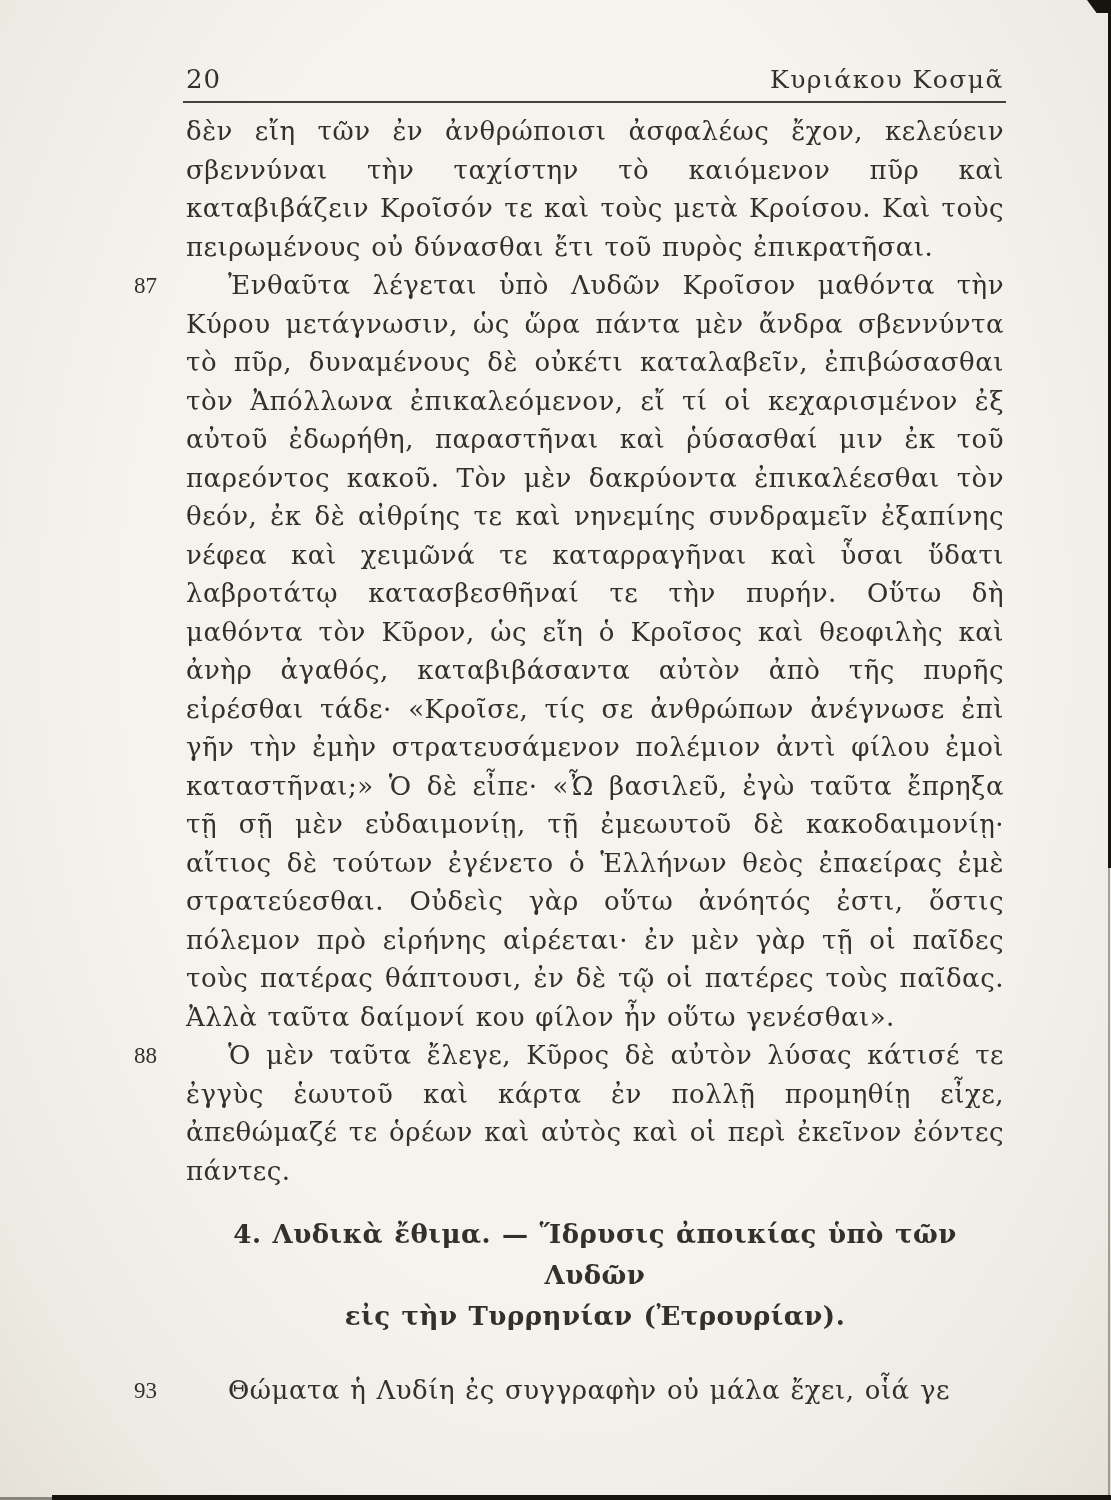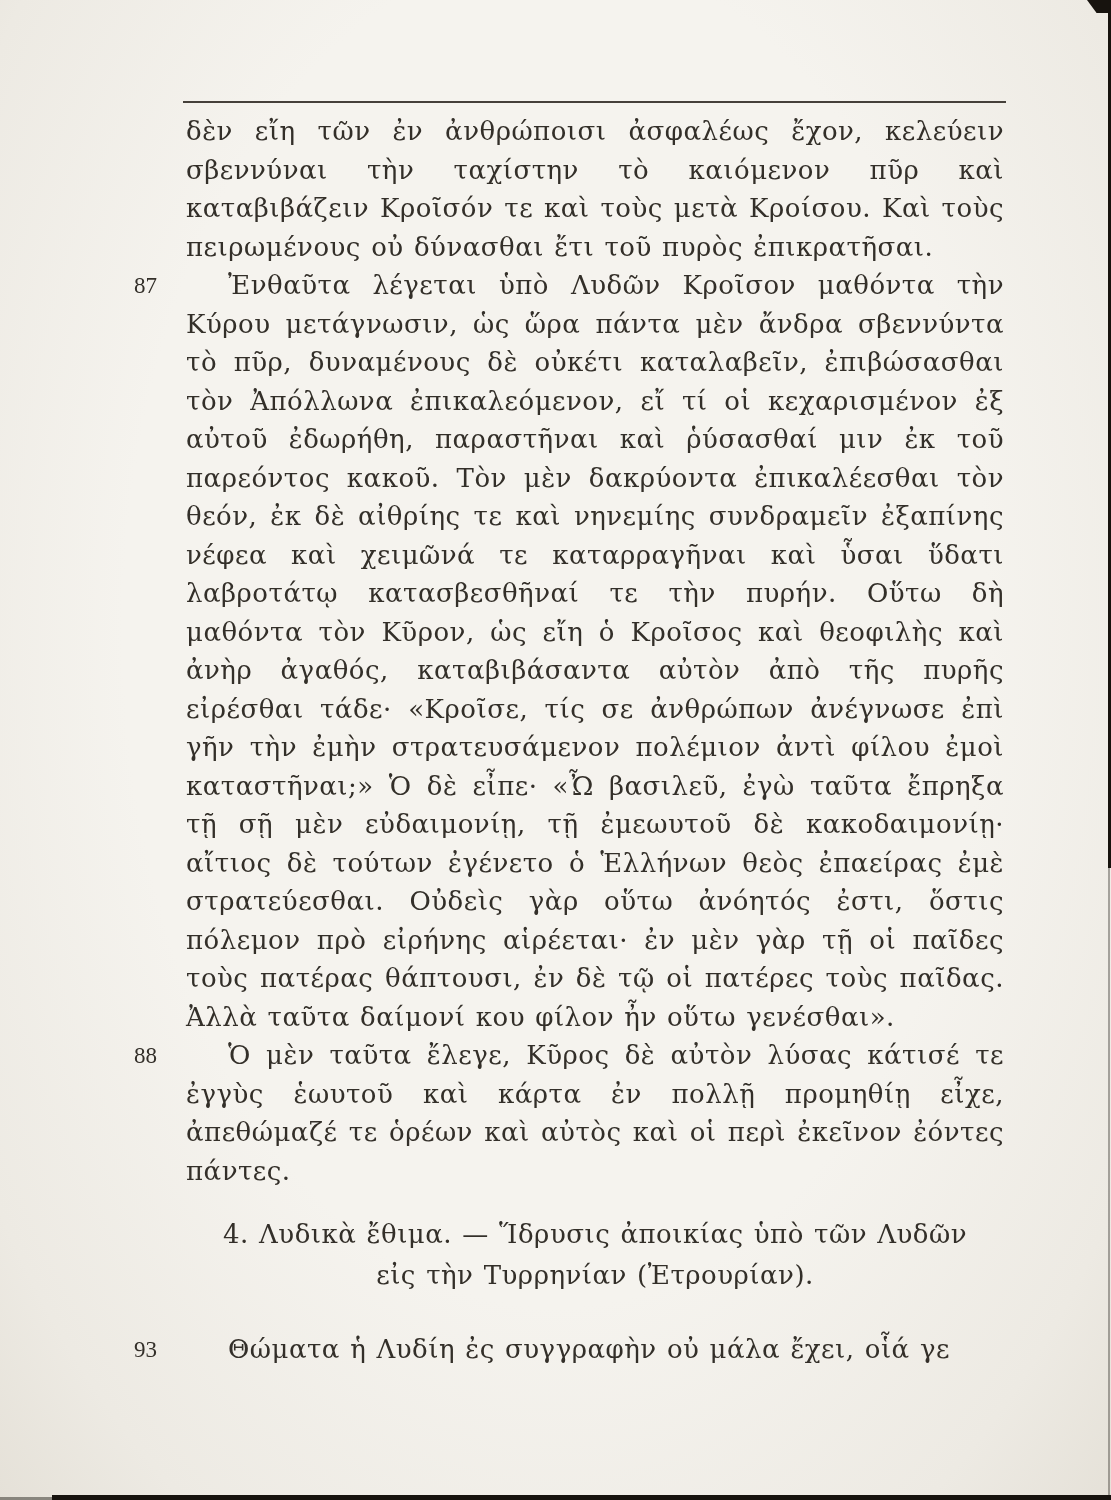--- a/index.html
+++ b/index.html
@@ -54,21 +54,21 @@
     text-align: left;
     text-indent: 0;
     letter-spacing: 0;
     font-family: Liberation Serif, serif;
   }
 
   
   .section-heading {
     margin-top: 24px;
     text-align: center;
-    font-weight: normal;
+    font-weight: bold;
     font-size: 26px;
     line-height: 41px;
     text-indent: 0;
   }
   .chapter-ref {
     margin-top: 16px;
     text-align: center;
     font-size: 25px;
     font-weight: normal;
   }
@@ -89,20 +89,24 @@
   .artifact-edge-bottom-left {
     left: 0; bottom: 0; width: 52px; height: 3px;
     background: rgba(23,19,14,0.45);
   }
 </style>
 </head>
 <body>
 
 <div class="page">
 
+  <div class="header">
+    <span class="page-num">20</span>
+    <span class="running-head">Κυριάκου Κοσμᾶ</span>
+  </div>
   <div class="header-rule"></div>
 
   <div class="content">
 
     <p class="para"><span>δὲν εἴη τῶν ἐν ἀνθρώποισι ἀσφαλέως ἔχον, κελεύειν σβεννύναι τὴν ταχίστην τὸ καιόμενον πῦρ καὶ καταβιβάζειν Κροῖσόν τε καὶ τοὺς μετὰ Κροίσου. Καὶ τοὺς πειρωμένους οὐ δύνασθαι ἔτι τοῦ πυρὸς ἐπικρατῆσαι.</span></p>
 
     <p class="para indent"><span class="margin-num">87</span><span>Ἐνθαῦτα λέγεται ὑπὸ Λυδῶν Κροῖσον μαθόντα τὴν Κύρου μετάγνωσιν, ὡς ὥρα πάντα μὲν ἄνδρα σβεννύντα τὸ πῦρ, δυναμένους δὲ οὐκέτι καταλαβεῖν, ἐπιβώσασθαι τὸν Ἀπόλλωνα ἐπικαλεόμενον, εἴ τί οἱ κεχαρισμένον ἐξ αὐτοῦ ἐδωρήθη, παραστῆναι καὶ ῥύσασθαί μιν ἐκ τοῦ παρεόντος κακοῦ. Τὸν μὲν δακρύοντα ἐπικαλέεσθαι τὸν θεόν, ἐκ δὲ αἰθρίης τε καὶ νηνεμίης συνδραμεῖν ἐξαπίνης νέφεα καὶ χειμῶνά τε καταρραγῆναι καὶ ὗσαι ὕδατι λαβροτάτῳ κατασβεσθῆναί τε τὴν πυρήν. Οὕτω δὴ μαθόντα τὸν Κῦρον, ὡς εἴη ὁ Κροῖσος καὶ θεοφιλὴς καὶ ἀνὴρ ἀγαθός, καταβιβάσαντα αὐτὸν ἀπὸ τῆς πυρῆς εἰρέσθαι τάδε· «Κροῖσε, τίς σε ἀνθρώπων ἀνέγνωσε ἐπὶ γῆν τὴν ἐμὴν στρατευσάμενον πολέμιον ἀντὶ φίλου ἐμοὶ καταστῆναι;» Ὁ δὲ εἶπε· «Ὦ βασιλεῦ, ἐγὼ ταῦτα ἔπρηξα τῇ σῇ μὲν εὐδαιμονίῃ, τῇ ἐμεωυτοῦ δὲ κακοδαιμονίῃ· αἴτιος δὲ τούτων ἐγένετο ὁ Ἑλλήνων θεὸς ἐπαείρας ἐμὲ στρατεύεσθαι. Οὐδεὶς γὰρ οὕτω ἀνόητός ἐστι, ὅστις πόλεμον πρὸ εἰρήνης αἱρέεται· ἐν μὲν γὰρ τῇ οἱ παῖδες τοὺς πατέρας θάπτουσι, ἐν δὲ τῷ οἱ πατέρες τοὺς παῖδας. Ἀλλὰ ταῦτα δαίμονί κου φίλον ἦν οὕτω γενέσθαι».</span></p>
 
     <p class="para indent"><span class="margin-num">88</span><span>Ὁ μὲν ταῦτα ἔλεγε, Κῦρος δὲ αὐτὸν λύσας κάτισέ τε ἐγγὺς ἑωυτοῦ καὶ κάρτα ἐν πολλῇ προμηθίῃ εἶχε, ἀπεθώμαζέ τε ὁρέων καὶ αὐτὸς καὶ οἱ περὶ ἐκεῖνον ἐόντες πάντες.</span></p>
 

